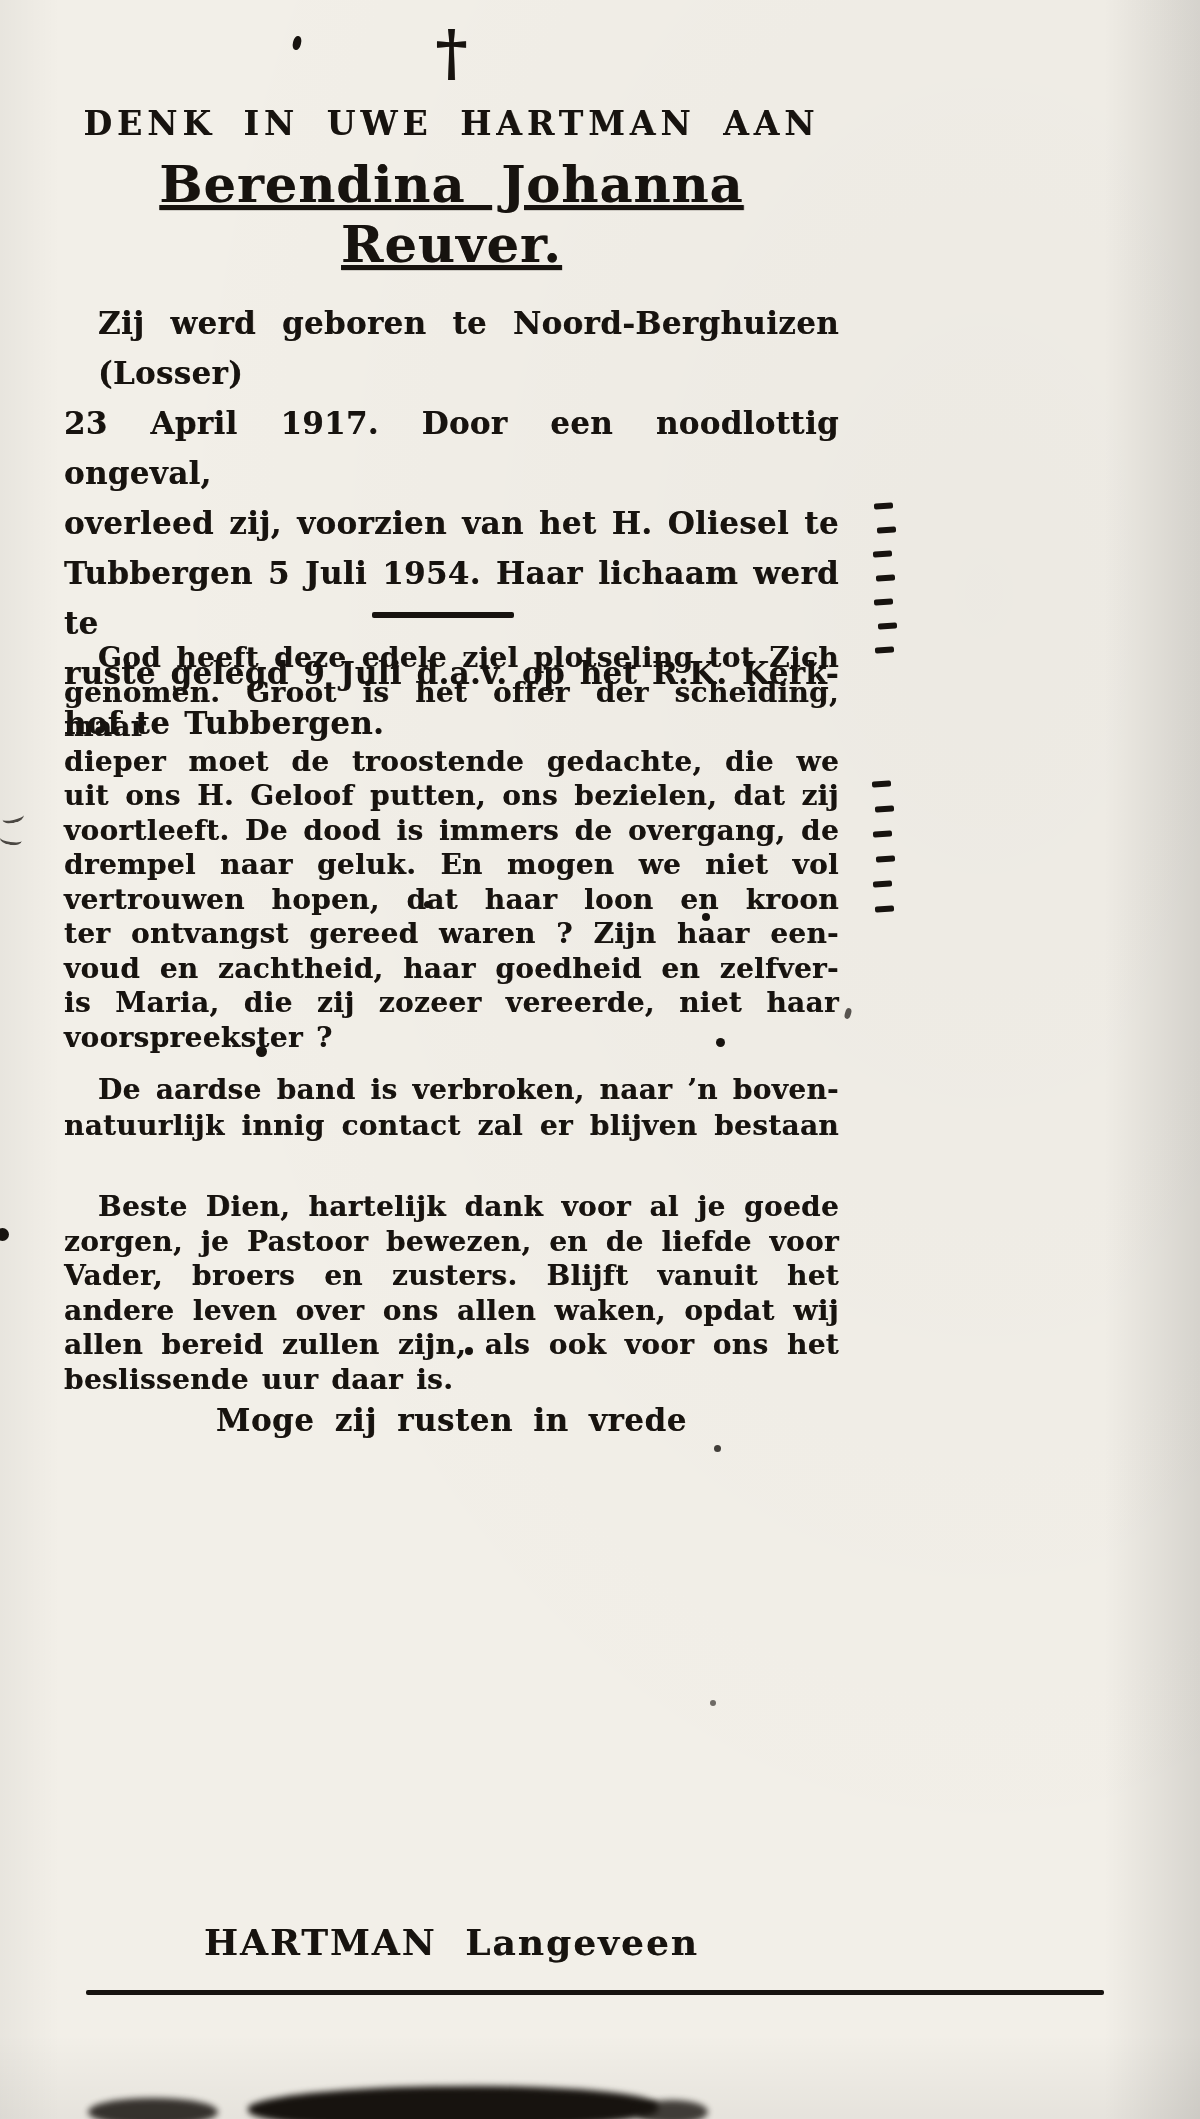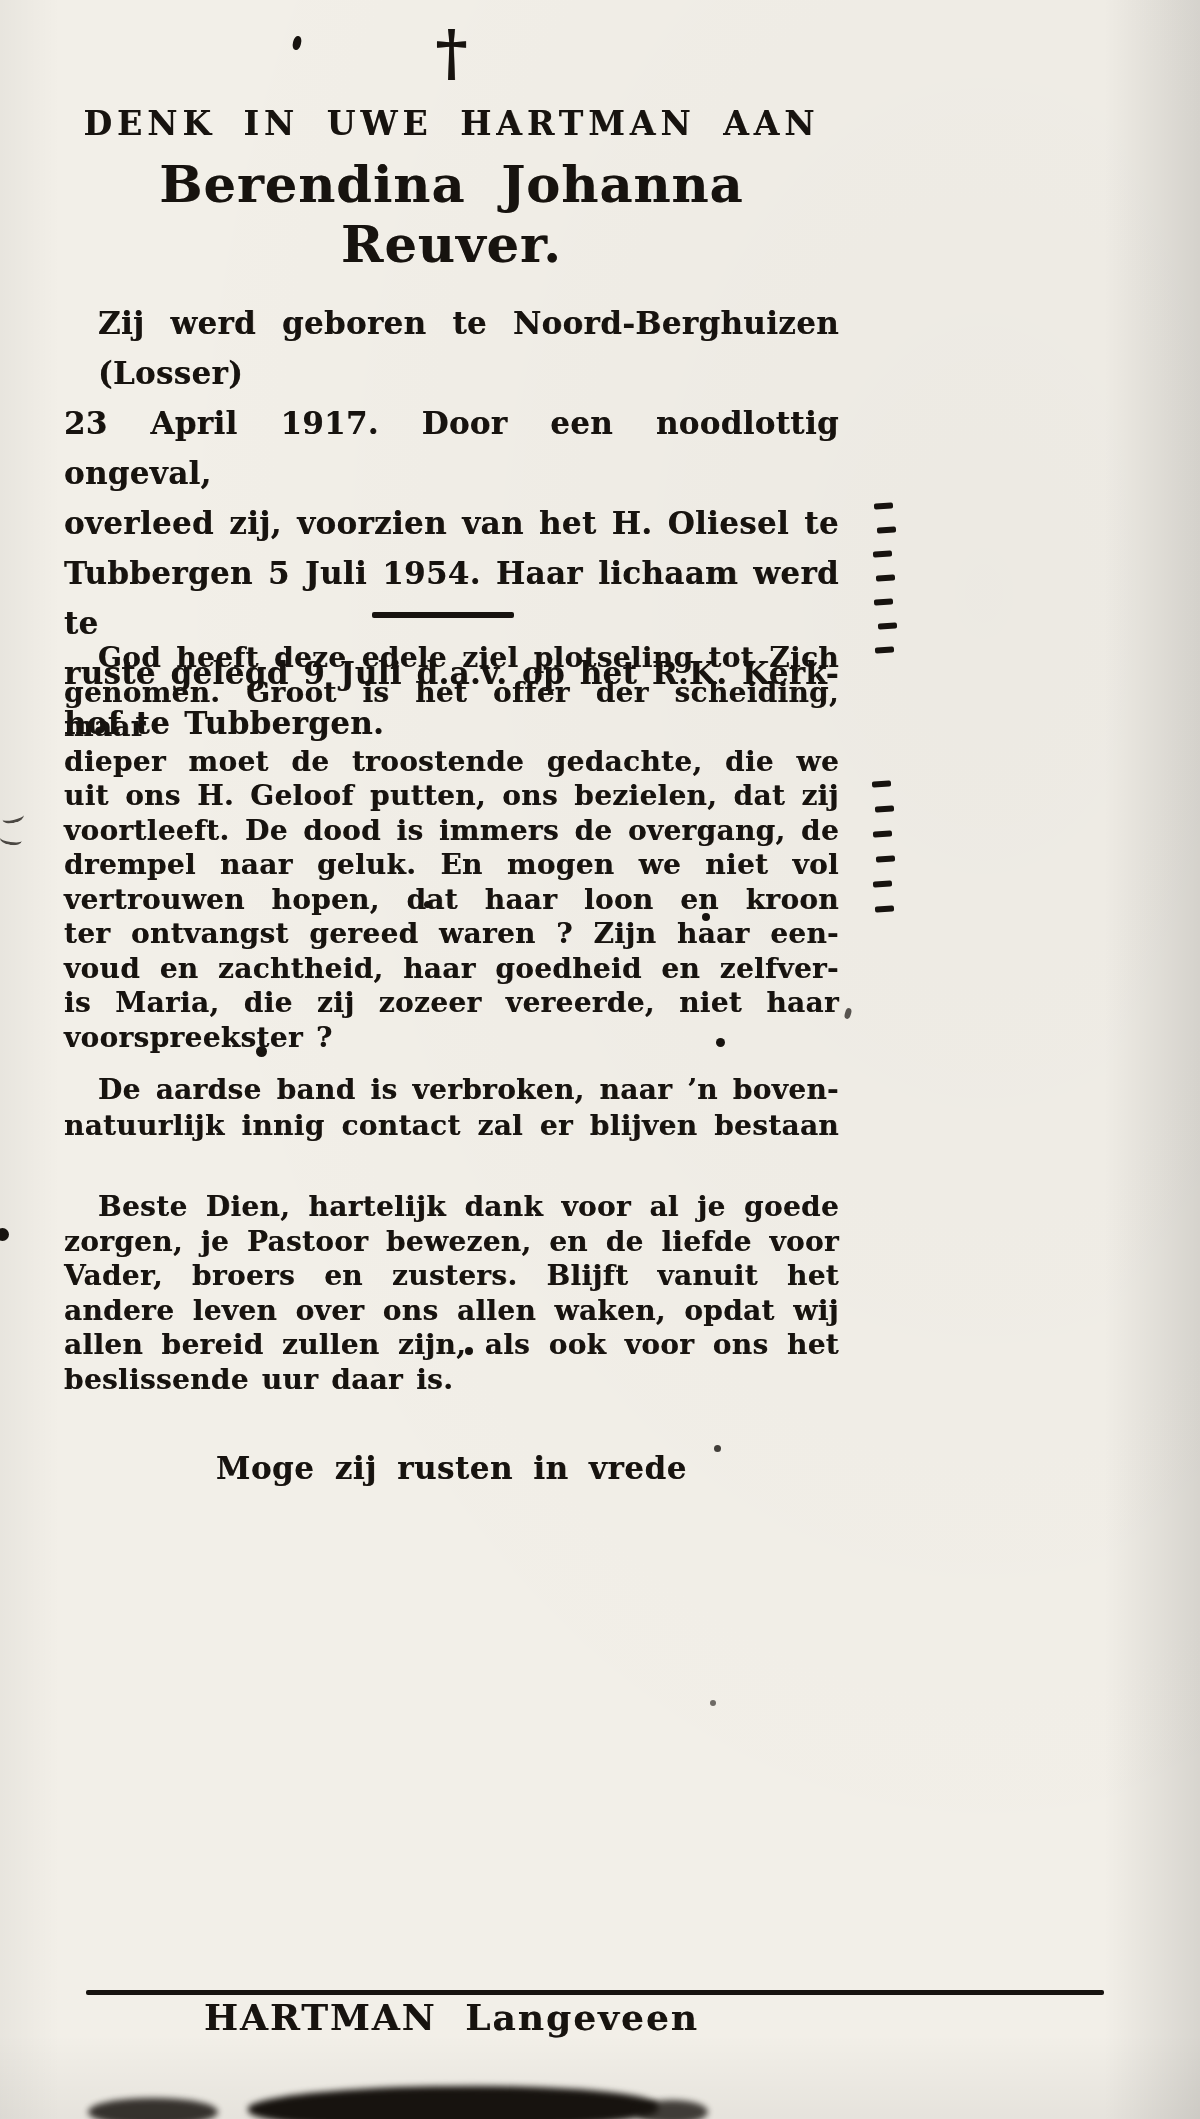--- a/index.html
+++ b/index.html
@@ -33,21 +33,21 @@
   .cross{
     top:18px;text-align:center;
     font-size:62px;line-height:70px;
   }
   .hdr{
     top:104px;text-align:center;
     font-size:33px;letter-spacing:5px;word-spacing:11px;
   }
   .name{
     top:154px;text-align:center;
-    font-size:51px;word-spacing:17px;letter-spacing:1px;
+    font-size:51px;word-spacing:17px;letter-spacing:1px;text-decoration:underline;
   }
   .subtitle{
     top:234px;font-size:31px;
     text-align:justify;text-align-last:justify;
     padding:0 14px 0 30px;
   }
 
   .para{font-size:28px;letter-spacing:0.3px;word-spacing:3px;}
   .para .line{text-align:justify;text-align-last:justify;}
   .para .line.last{text-align-last:left;}
@@ -61,29 +61,29 @@
   .para3 .line{line-height:36px;}
   .para4{top:1190px;}
   .para4 .line{line-height:34.5px;}
 
   .divider{
     top:612px;left:50%!important;width:142px!important;height:6px;
     margin-left:-80px;background:var(--ink);border-radius:2px;
   }
   .closing{
     top:1402px;text-align:center;
-    font-size:31px;word-spacing:9px;letter-spacing:0.5px;margin-top:48px;
+    font-size:31px;word-spacing:9px;letter-spacing:0.5px;
   }
 
   .footer-rule{
     position:absolute;top:1990px;left:86px;width:1018px;height:5px;
     background:var(--ink);border-radius:2px;
   }
   .footer{
-    position:absolute;top:1996px;left:64px;width:775px;
+    position:absolute;top:1921px;left:64px;width:775px;
     text-align:center;font-size:36px;letter-spacing:2px;word-spacing:14px;
   }
 
   
   .art{position:absolute;background:var(--ink);}
   .bar{width:19px;height:6px;border-radius:2px;transform:rotate(-3deg);}
   .dot{border-radius:50%;}
   .tick{border-radius:45%;}
   .arc{background:transparent;width:22px;height:11px;
        border-bottom:3px solid var(--ink);border-radius:50%;opacity:.75;}

